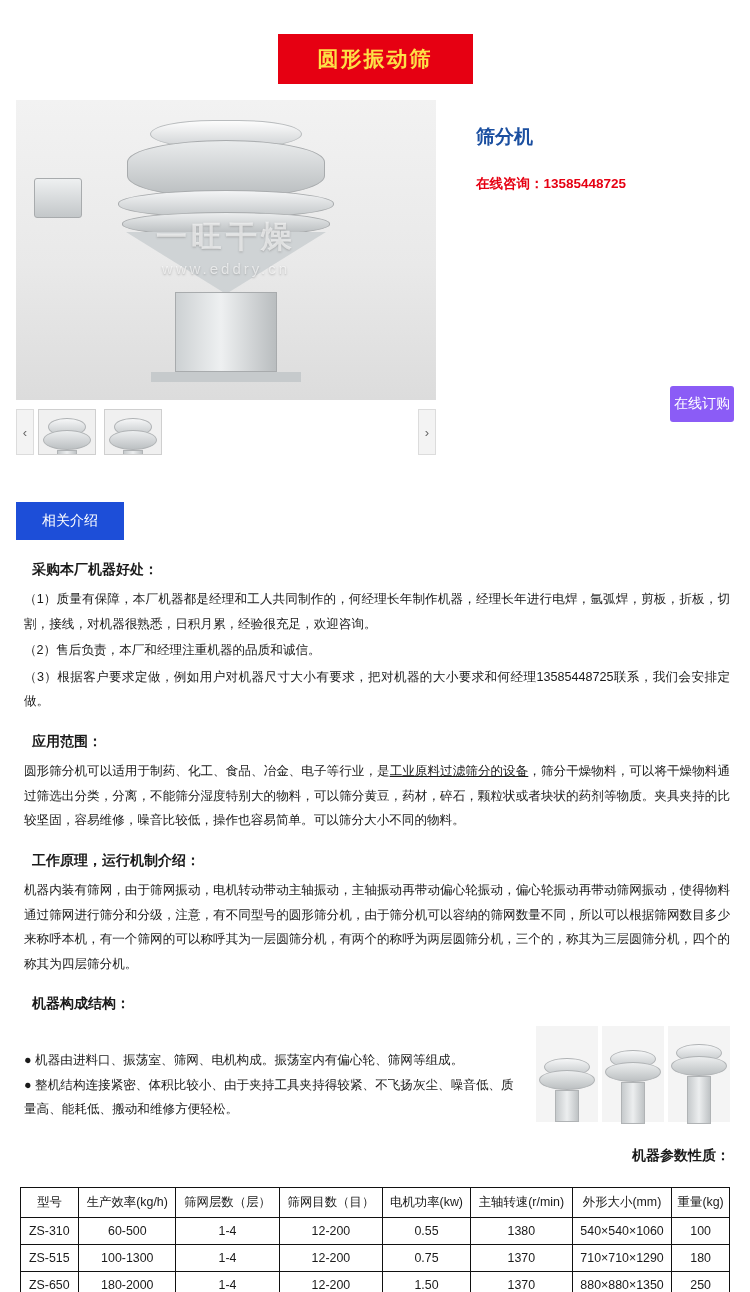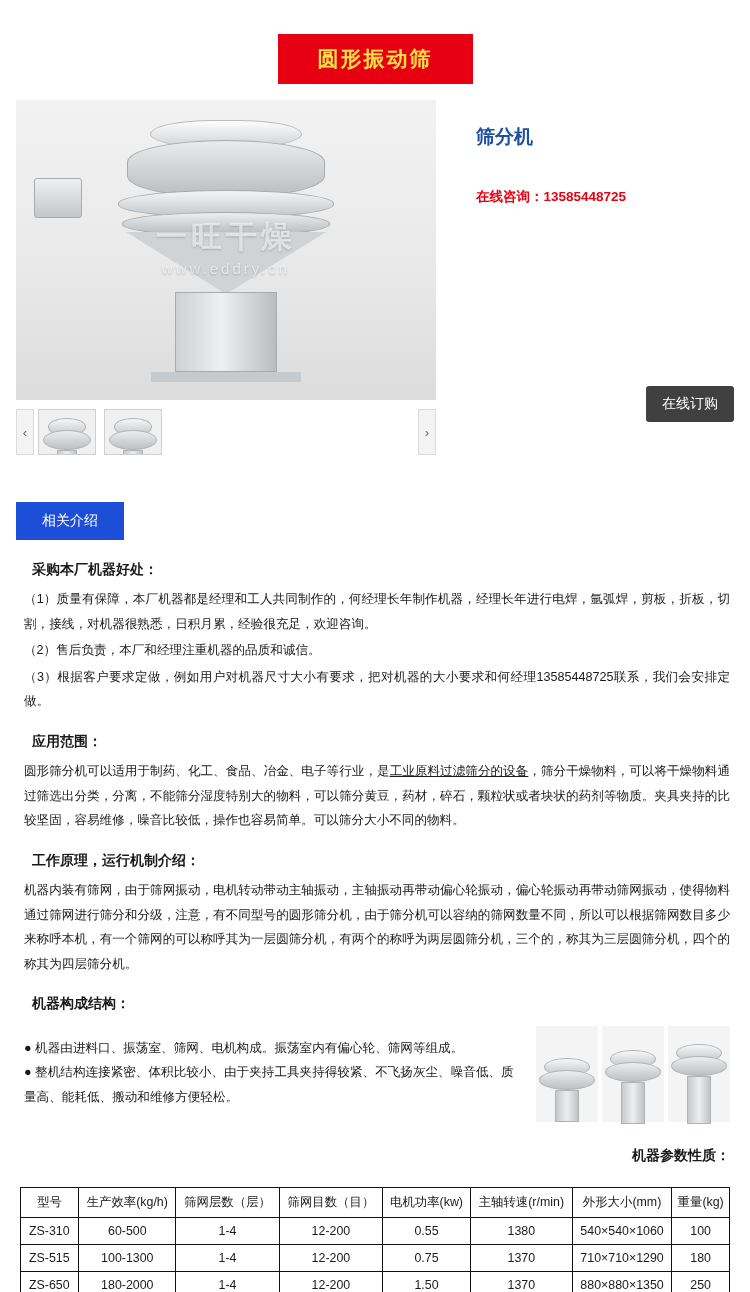--- a/index.html
+++ b/index.html
@@ -41,45 +41,45 @@
     font-size:13px;color:#666;background:#f3f3f3;border:1px solid #dcdcdc;cursor:pointer;
   }
   .thumb{
     width:56px;height:44px;margin:0 4px;border:1px solid #cfcfcf;background:#f0f0f0;
     display:flex;align-items:center;justify-content:center;overflow:hidden;cursor:pointer;
   }
   .thumbs .spacer{flex:1;}
 
   .info{flex:1;padding-left:40px;position:relative;}
   .prod-name{font-size:19px;font-weight:bold;color:#1b4fa0;margin-top:24px;}
-  .prod-tel{font-size:13.5px;font-weight:bold;color:#e60012;margin-top:38px;}
+  .prod-tel{font-size:13.5px;font-weight:bold;color:#e60012;margin-top:25px;}
   .order-btn{
-    position:absolute;right:0;top:286px;background:#404040;color:#fff;border:0;
-    font-size:14px;padding:9px 16px;border-radius:3px;cursor:pointer;
+    position:absolute;right:0;top:286px;background:#8b5cf6;color:#fff;border:0;
+    font-size:14px;padding:9px 4px;border-radius:3px;cursor:pointer;
     font-family:Liberation Sans, sans-serif;
   }
 
   
   .tab-row{margin:44px 0 0 16px;}
   .tab{
     display:inline-block;background:#1d4ed8;color:#fff;font-size:14px;
     padding:10px 26px;
   }
 
   
   .content{padding:14px 20px 0 24px;font-size:12.6px;line-height:1.95;color:#1a1a1a;}
   .h-sec{font-size:14px;font-weight:bold;margin:14px 0 4px 8px;}
   .h-sec:first-child{margin-top:2px;}
   .p{margin:0 0 2px 0;text-align:justify;}
   .p .u{text-decoration:underline;}
   .bullets{margin:2px 0 0 0;}
   .bullets p{margin:0;}
 
   
-  .const-wrap{display:flex;align-items:center;}
+  .const-wrap{display:flex;align-items:flex-end;}
   .const-text{width:500px;}
   .const-imgs{flex:1;display:flex;gap:4px;justify-content:flex-end;padding-top:4px;}
   .const-imgs .ci{width:62px;height:96px;background:#f4f4f4;display:flex;align-items:flex-end;justify-content:center;}
 
   
   .tbl-title{font-size:14px;font-weight:bold;margin:20px 0 18px 8px;text-align:right;}
   table{border-collapse:collapse;width:710px;margin:0 auto;font-size:12.4px;}
   th,td{border:1px solid #111;text-align:center;padding:6px 2px;font-weight:normal;}
   th{font-weight:normal;}
   tbody td:first-child{text-align:left;padding-left:8px;}

